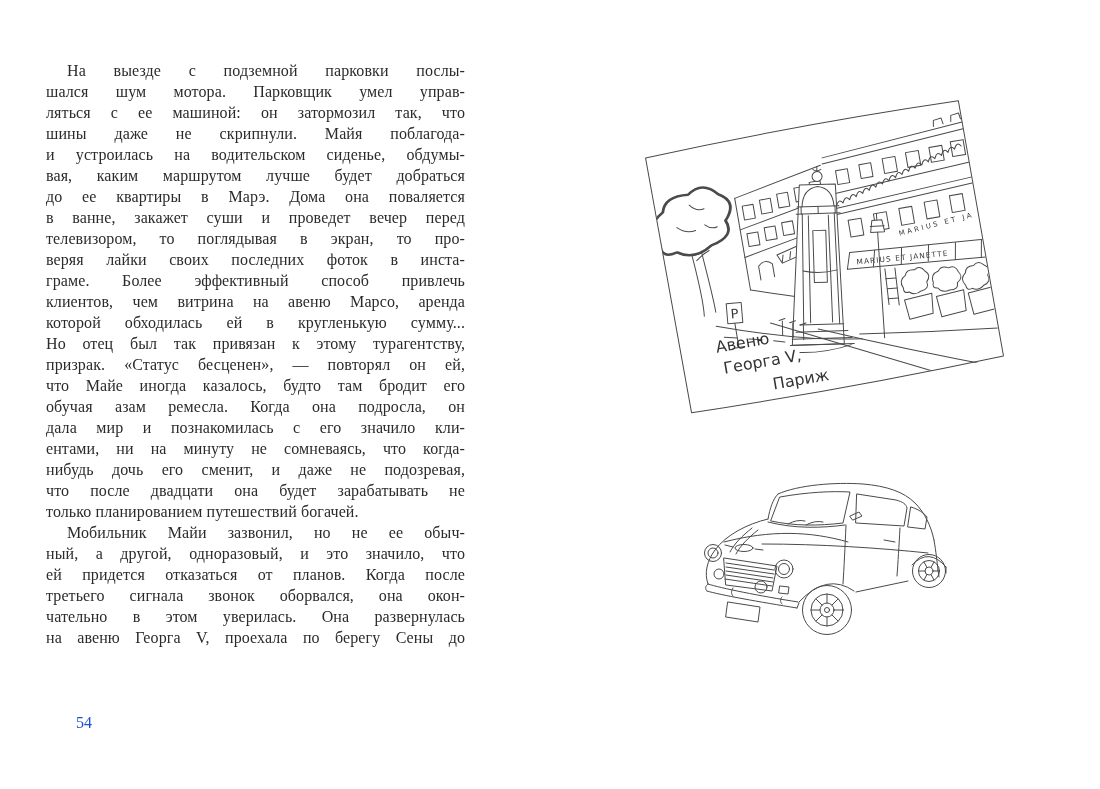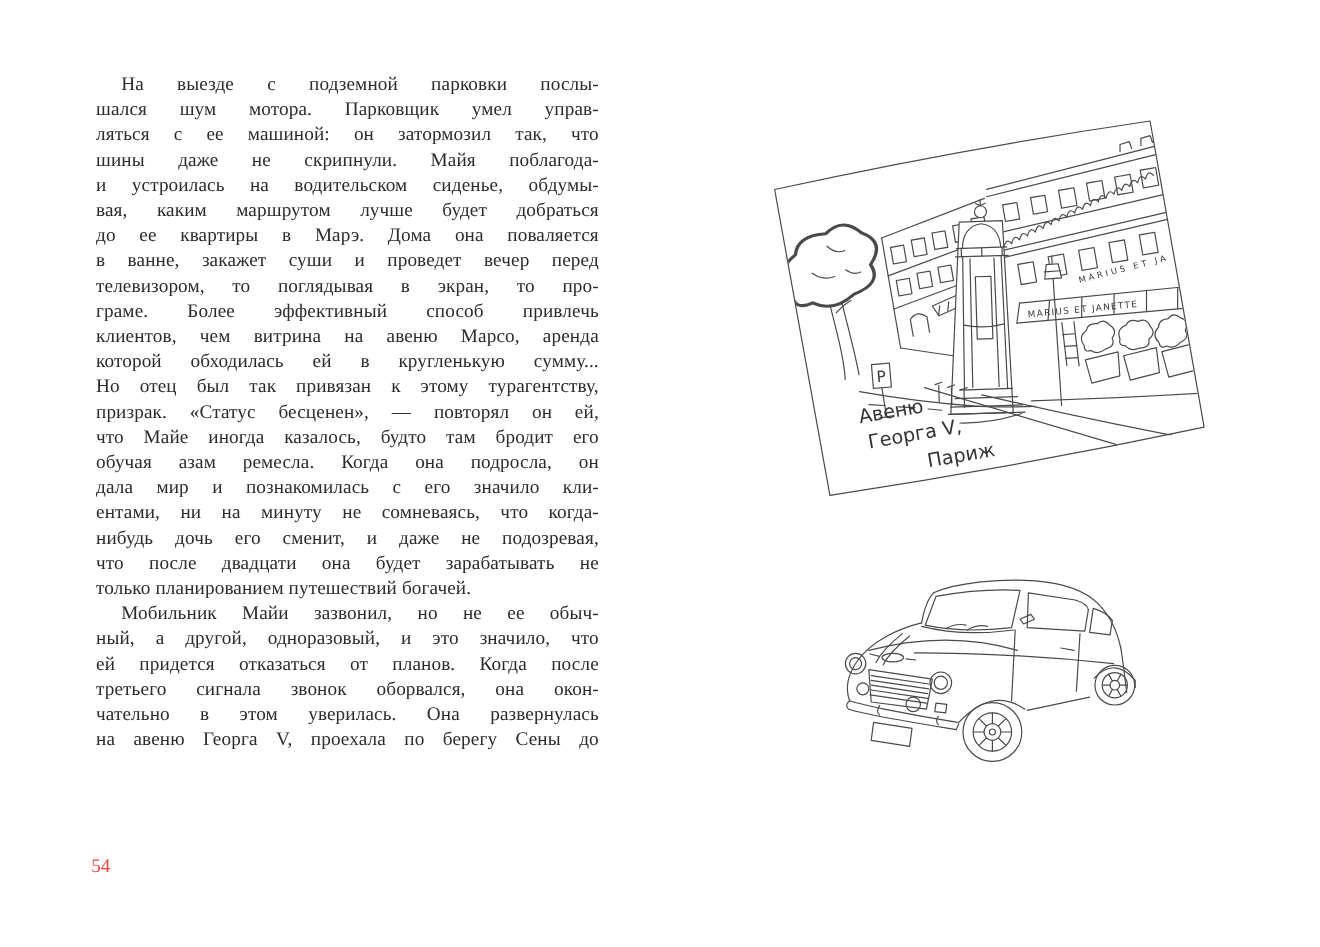--- a/index.html
+++ b/index.html
@@ -4,33 +4,33 @@
 <style>
   html,body{margin:0;padding:0;}
   body{
     width:1100px;height:789px;position:relative;overflow:hidden;
     background:#ffffff;
     font-family:"Liberation Serif","DejaVu Serif",serif;
   }
   .book{position:absolute;inset:0;}
   
   .text-block{
-    position:absolute;left:80px;top:60px;width:419px;
+    position:absolute;left:46px;top:60px;width:419px;
     font-size:16px;line-height:21px;color:#2b2b2b;
     letter-spacing:0.1px;
   }
   .line{
     height:21px;white-space:nowrap;
     text-align:justify;text-align-last:justify;
   }
   .line.no-just{text-align-last:left;}
   .line.indent{text-indent:21px;}
   .folio{
     position:absolute;left:76px;top:712px;
-    font-size:16px;line-height:21px;color:#ef4444;
+    font-size:16px;line-height:21px;color:#1d4ed8;
   }
   
   .postcard{
     position:absolute;left:656px;top:117px;width:336px;height:280px;
     transform:rotate(-9.8deg);transform-origin:50% 50%;
   }
   .postcard svg{display:block;width:336px;height:280px;}
   
   .car{
     position:absolute;left:700px;top:478px;width:250px;height:168px;
@@ -48,20 +48,21 @@
   <div class="text-block">
       <div class="line indent">На выезде с подземной парковки послы-</div>
       <div class="line">шался шум мотора. Парковщик умел управ-</div>
       <div class="line">ляться с ее машиной: он затормозил так, что</div>
       <div class="line">шины даже не скрипнули. Майя поблагода-</div>
       <div class="line">и устроилась на водительском сиденье, обдумы-</div>
       <div class="line">вая, каким маршрутом лучше будет добраться</div>
       <div class="line">до ее квартиры в Марэ. Дома она поваляется</div>
       <div class="line">в ванне, закажет суши и проведет вечер перед</div>
       <div class="line">телевизором, то поглядывая в экран, то про-</div>
+      <div class="line">веряя лайки своих последних фоток в инста-</div>
       <div class="line">граме. Более эффективный способ привлечь</div>
       <div class="line">клиентов, чем витрина на авеню Марсо, аренда</div>
       <div class="line">которой обходилась ей в кругленькую сумму...</div>
       <div class="line">Но отец был так привязан к этому турагентству,</div>
       <div class="line">призрак. «Статус бесценен», — повторял он ей,</div>
       <div class="line">что Майе иногда казалось, будто там бродит его</div>
       <div class="line">обучая азам ремесла. Когда она подросла, он</div>
       <div class="line">дала мир и познакомилась с его значило кли-</div>
       <div class="line">ентами, ни на минуту не сомневаясь, что когда-</div>
       <div class="line">нибудь дочь его сменит, и даже не подозревая,</div>

